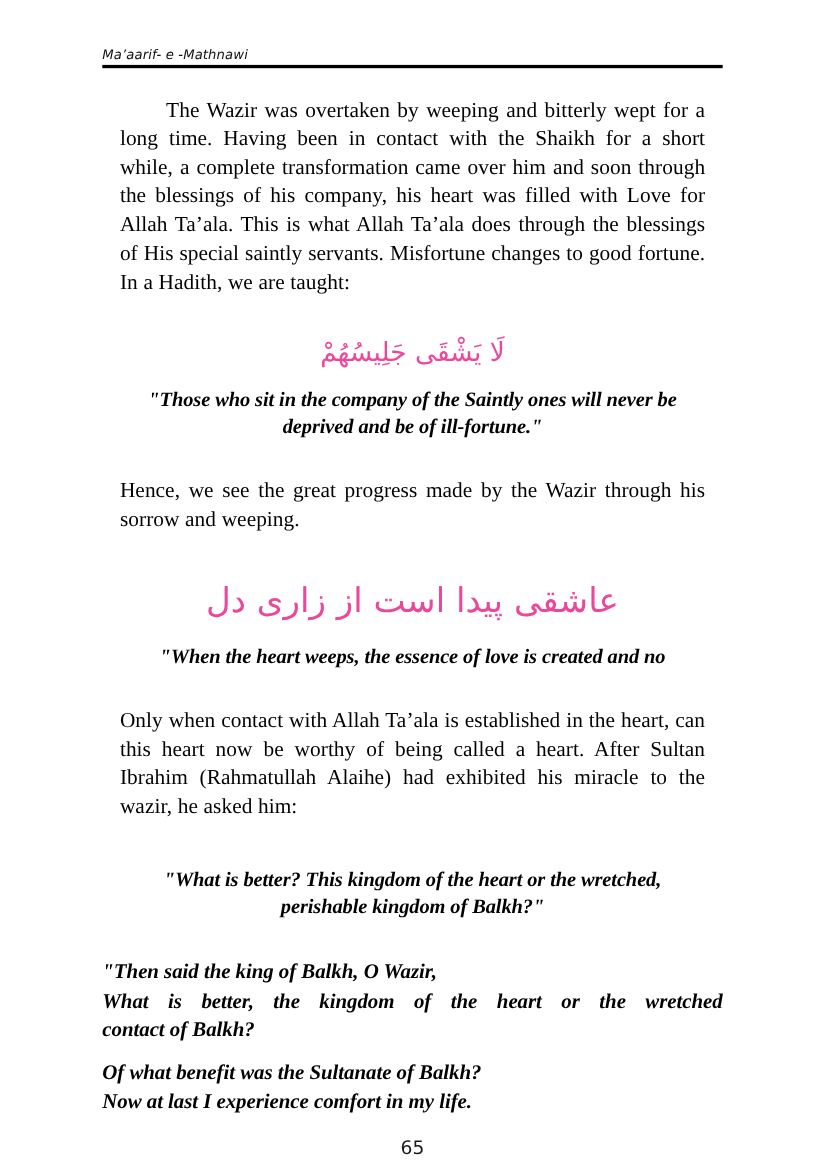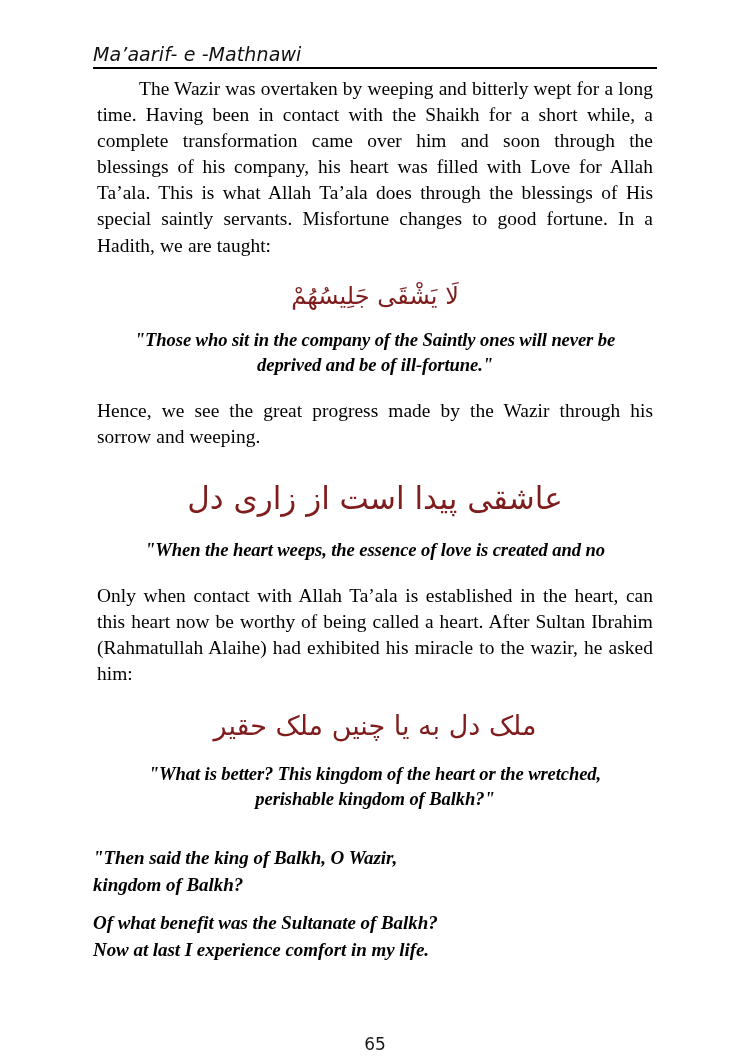--- a/index.html
+++ b/index.html
@@ -28,21 +28,21 @@
   
   .header-zone {
     position: absolute;
     left: 93px;
     top: 44px;
     width: 564px;
   }
   .header-title {
     font-family: "DejaVu Sans", "Liberation Sans", sans-serif;
     font-style: italic;
-    font-size: 19px;
+    font-size: 12px;
     line-height: 1.1;
     letter-spacing: 0.1px;
     color: #111111;
     white-space: nowrap;
   }
   .header-rule {
     margin-top: 2px;
     width: 564px;
     height: 2.4px;
     background: #000000;
@@ -50,21 +50,21 @@
 
   
   .content {
     position: absolute;
     left: 93px;
     top: 72px;
     width: 564px;
   }
 
   p.body-para {
-    margin: 4px;
+    margin: 16px;
     font-size: 19.4px;
     line-height: 26.1px;
     text-align: justify;
     text-justify: inter-word;
     letter-spacing: 0.05px;
     word-spacing: 0.2px;
   }
   p.body-para.first {
     text-indent: 42px;
   }
@@ -76,21 +76,21 @@
   .gap-md { height: 17px; }
   .gap-lg { height: 22px; }
 
   
   .script-line {
     margin: 0;
     text-align: center;
     direction: rtl;
     unicode-bidi: isolate;
     font-family: "DejaVu Sans", sans-serif;
-    color: #7f1d1d;
+    color: #ec4899;
     white-space: nowrap;
   }
   .script-hadith {
     font-size: 24px;
     line-height: 38px;
     padding-top: 2px;
   }
   .script-couplet {
     font-size: 31px;
     line-height: 54px;
@@ -189,37 +189,37 @@
     <p class="translation">
       <span class="tline">"When the heart weeps, the essence of love is created and no</span>
     </p>
 
     <div class="gap-md"></div>
 
     <p class="body-para tight-last">Only when contact with Allah Ta’ala is established in the heart, can this heart now be worthy of being called a heart. After Sultan Ibrahim (Rahmatullah Alaihe) had exhibited his miracle to the wazir, he asked him:</p>
 
     <div class="gap-sm"></div>
 
-    <p class="script-line script-single">ملک دل به یا چنیں ملک حقیر</p>
 
     <div class="gap-sm"></div>
 
     <p class="translation">
       <span class="tline">"What is better? This kingdom of the heart or the wretched,</span>
       <span class="tline">perishable kingdom of Balkh?"</span>
     </p>
 
     <div class="gap-lg"></div>
 
 
     <div class="gap-sm"></div>
 
     <p class="verse-block">
       <span class="vline">"Then said the king of Balkh, O Wazir,</span>
-      <span class="vline">kingdom of Balkh?</span>
+      <span class="vline justified">What is better, the kingdom of the heart or the wretched</span>
+      <span class="vline">contact of Balkh?</span>
     </p>
 
     <div class="gap-sm"></div>
 
     <p class="verse-block">
       <span class="vline">Of what benefit was the Sultanate of Balkh?</span>
       <span class="vline">Now at last I experience comfort in my life.</span>
     </p>
 
   </div>

